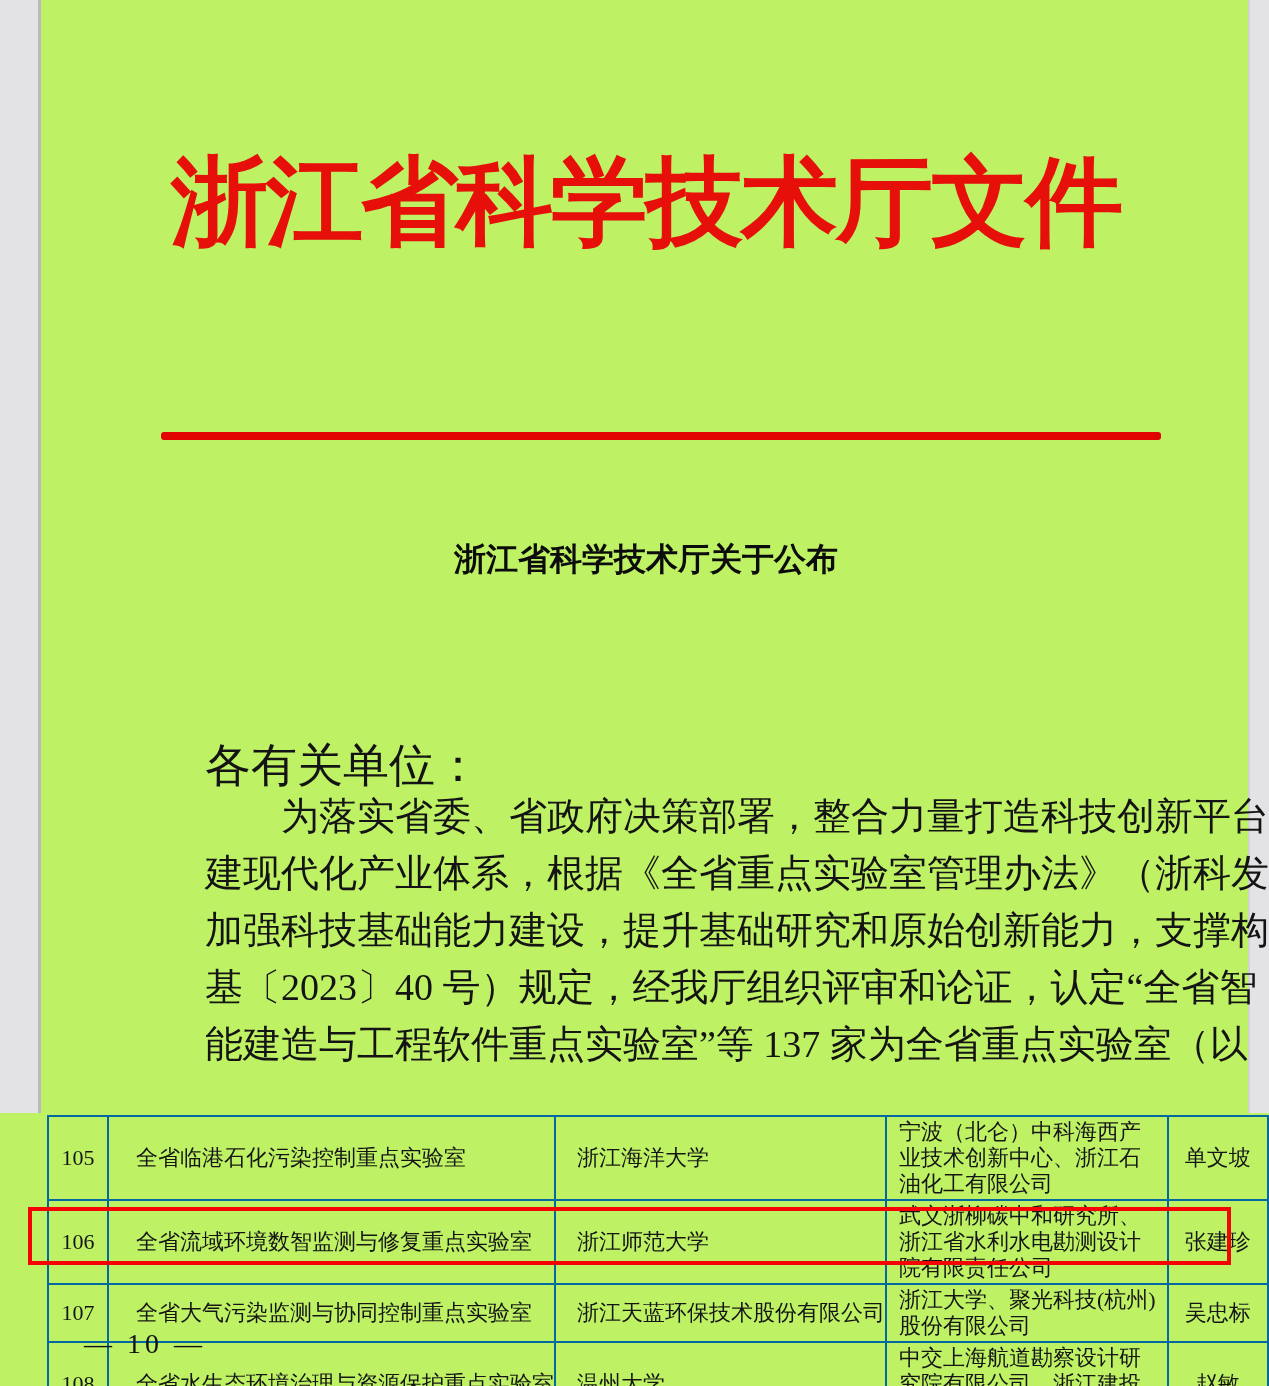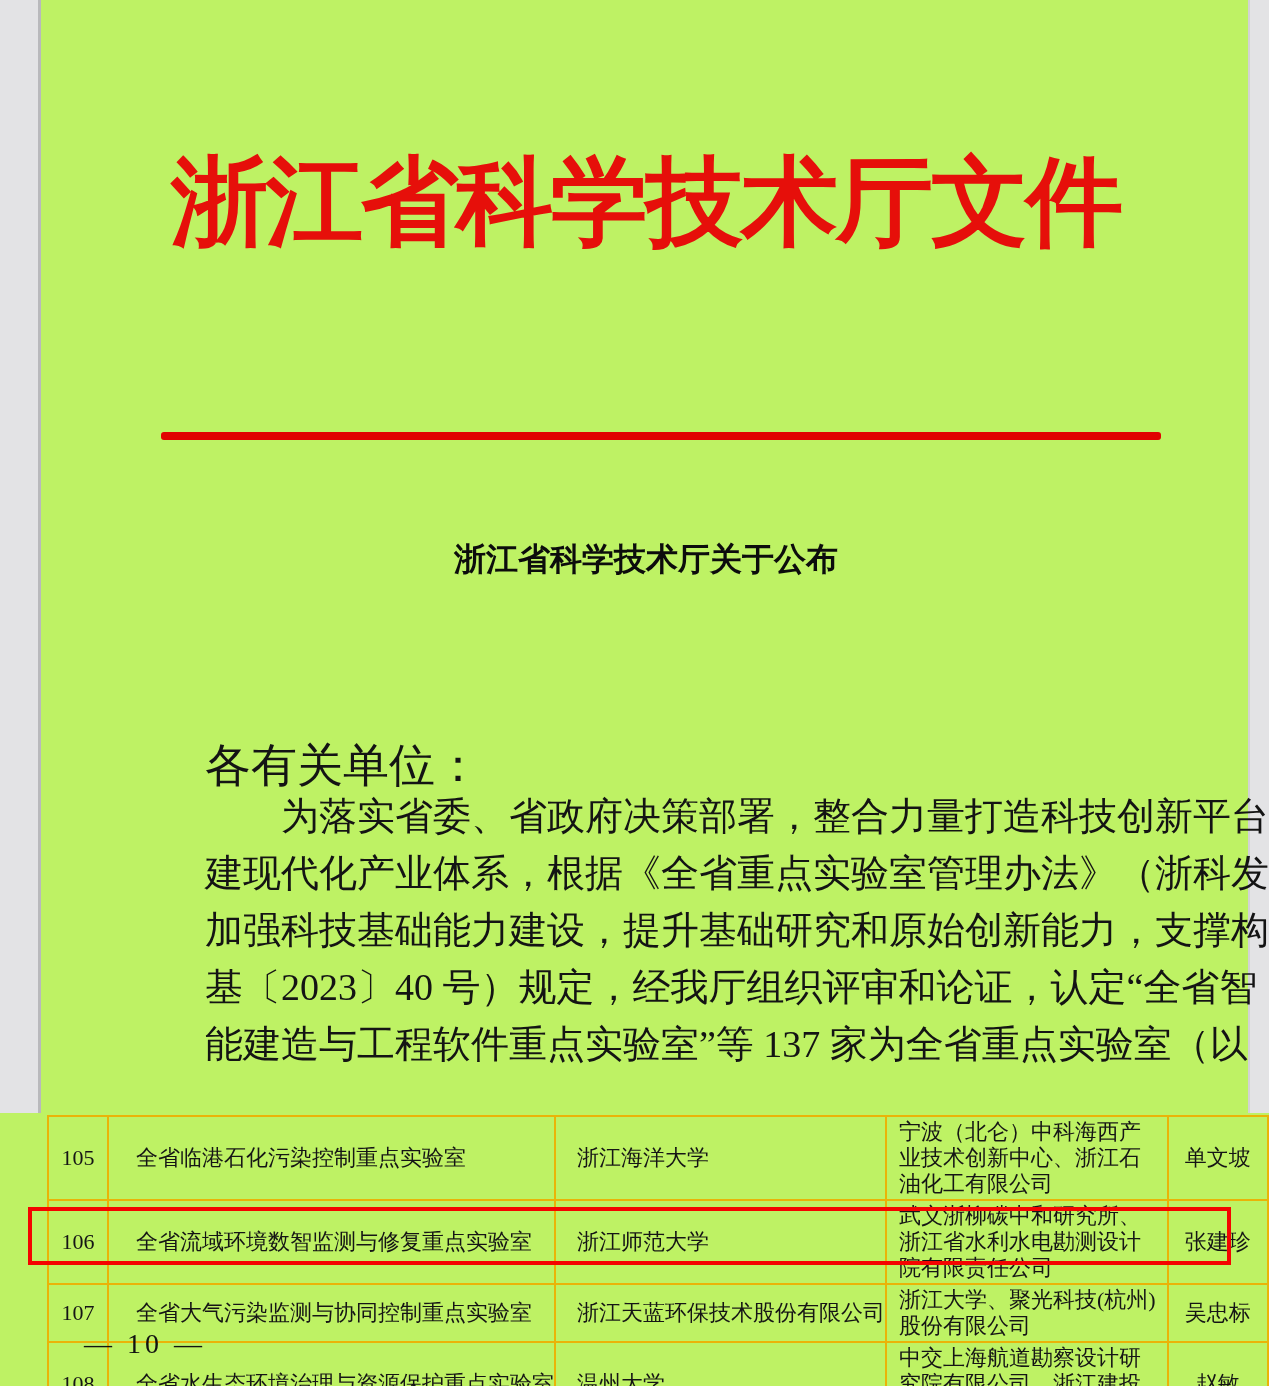--- a/index.html
+++ b/index.html
@@ -75,21 +75,21 @@
 
   .results-table {
     position: absolute;
     left: 47px; top: 1115px;
     border-collapse: collapse;
     table-layout: fixed;
     font-size: 22px;
     color: #151515;
   }
   .results-table td {
-    border: 2px solid #eab308;
+    border: 2px solid #0369a1;
     vertical-align: middle;
     overflow: hidden;
   }
   td.col-no { text-align: center; }
   td.col-lab { padding-left: 27px; white-space: nowrap; }
   td.col-host { padding-left: 21px; white-space: nowrap; }
   td.col-partners { padding: 2px 6px 2px 12px; line-height: 26px; }
   td.col-director { text-align: center; }
 
   .highlight-box {

